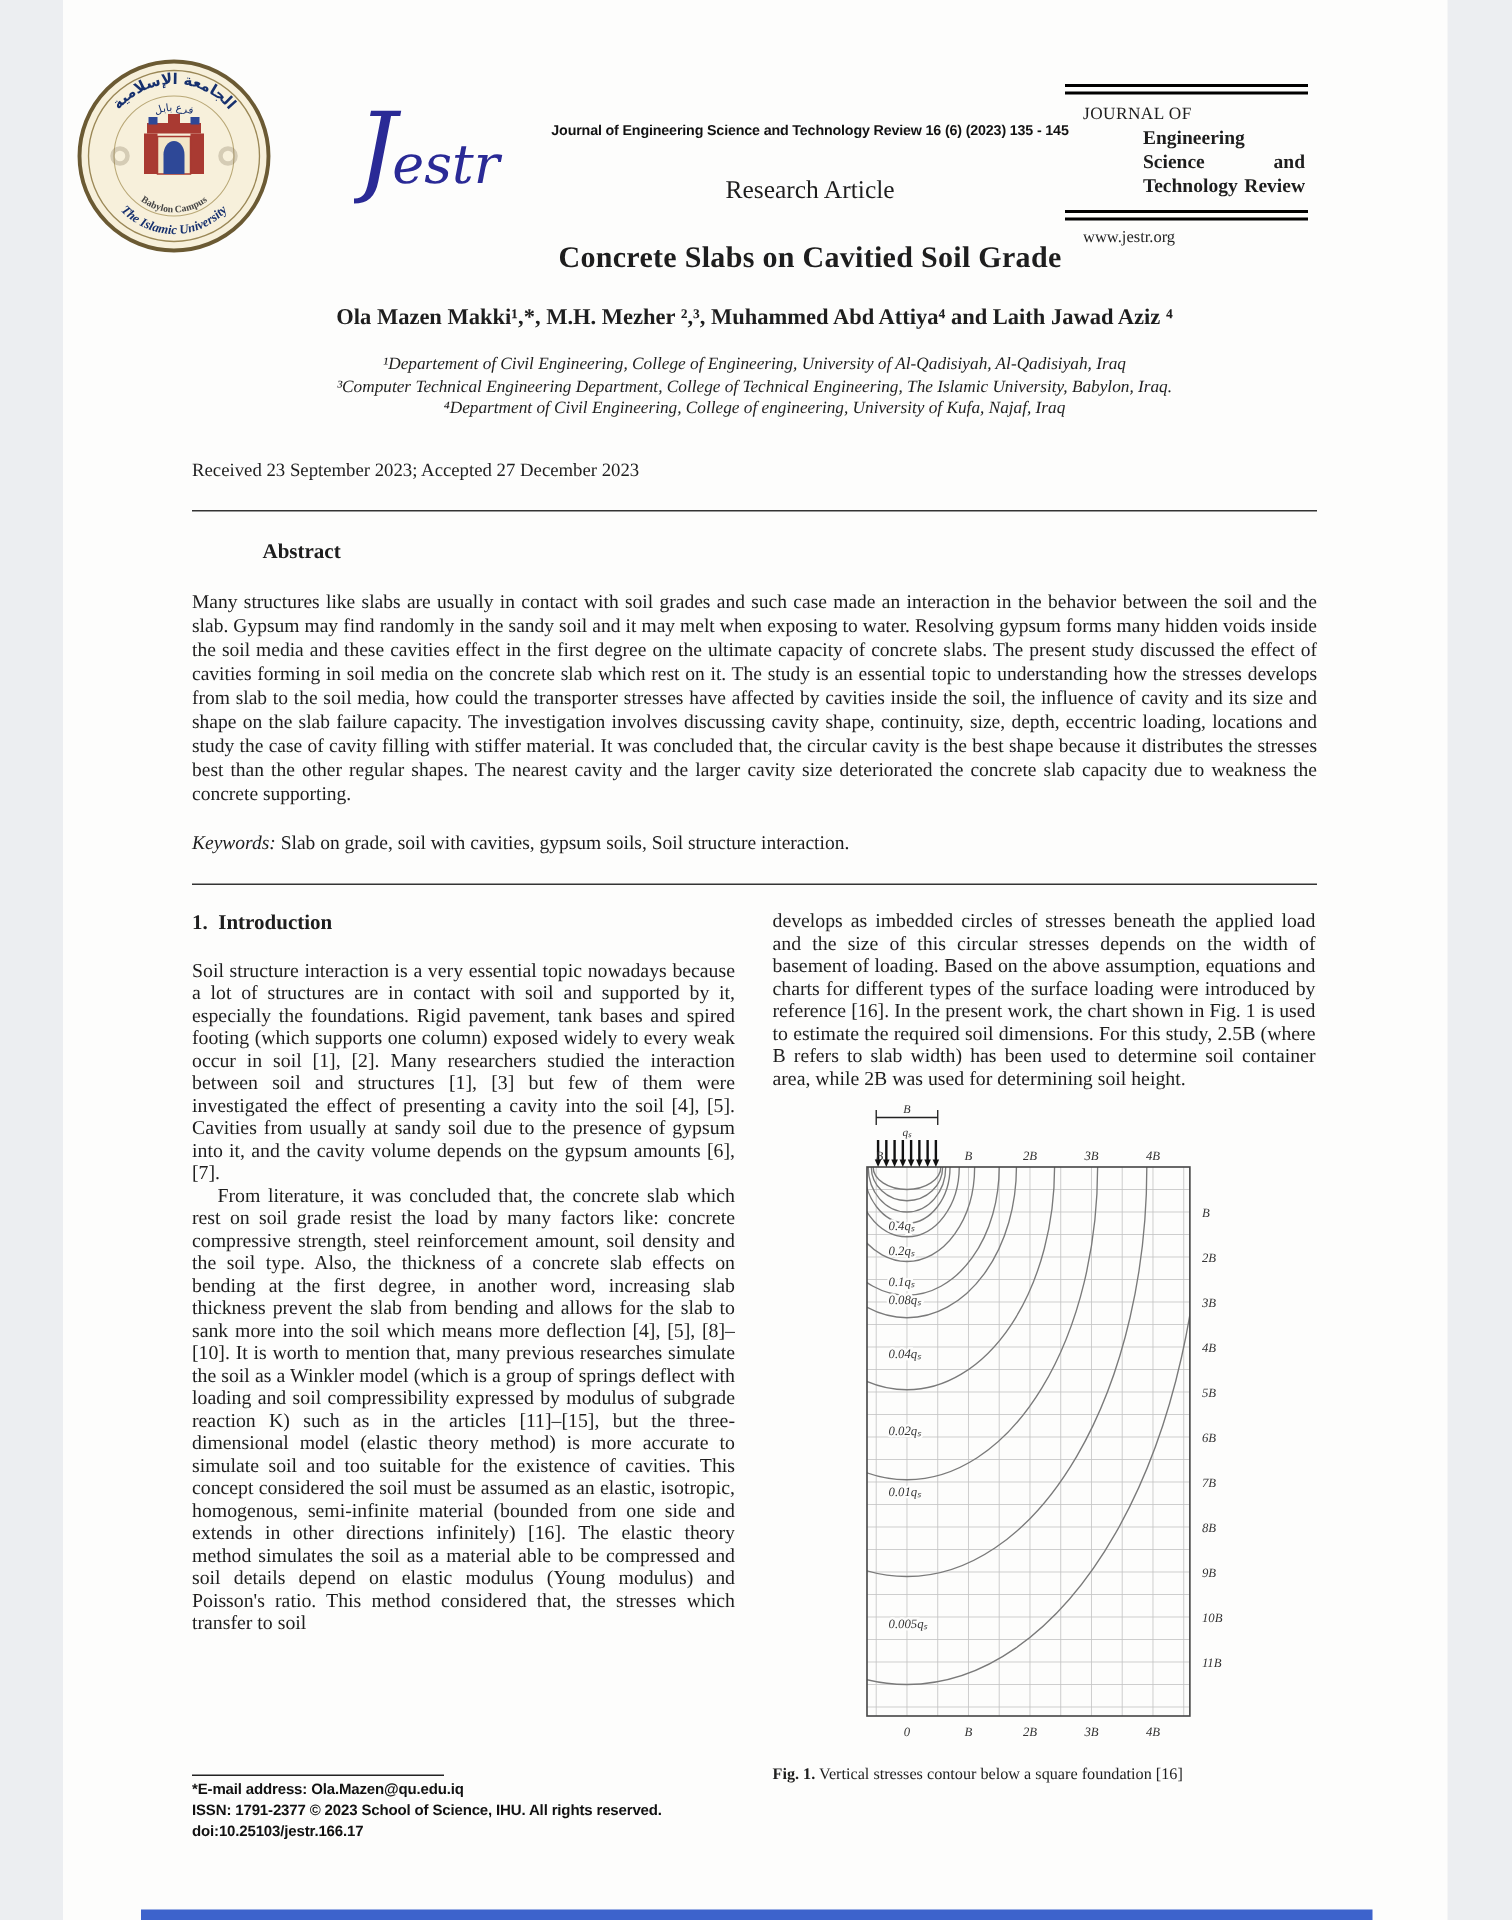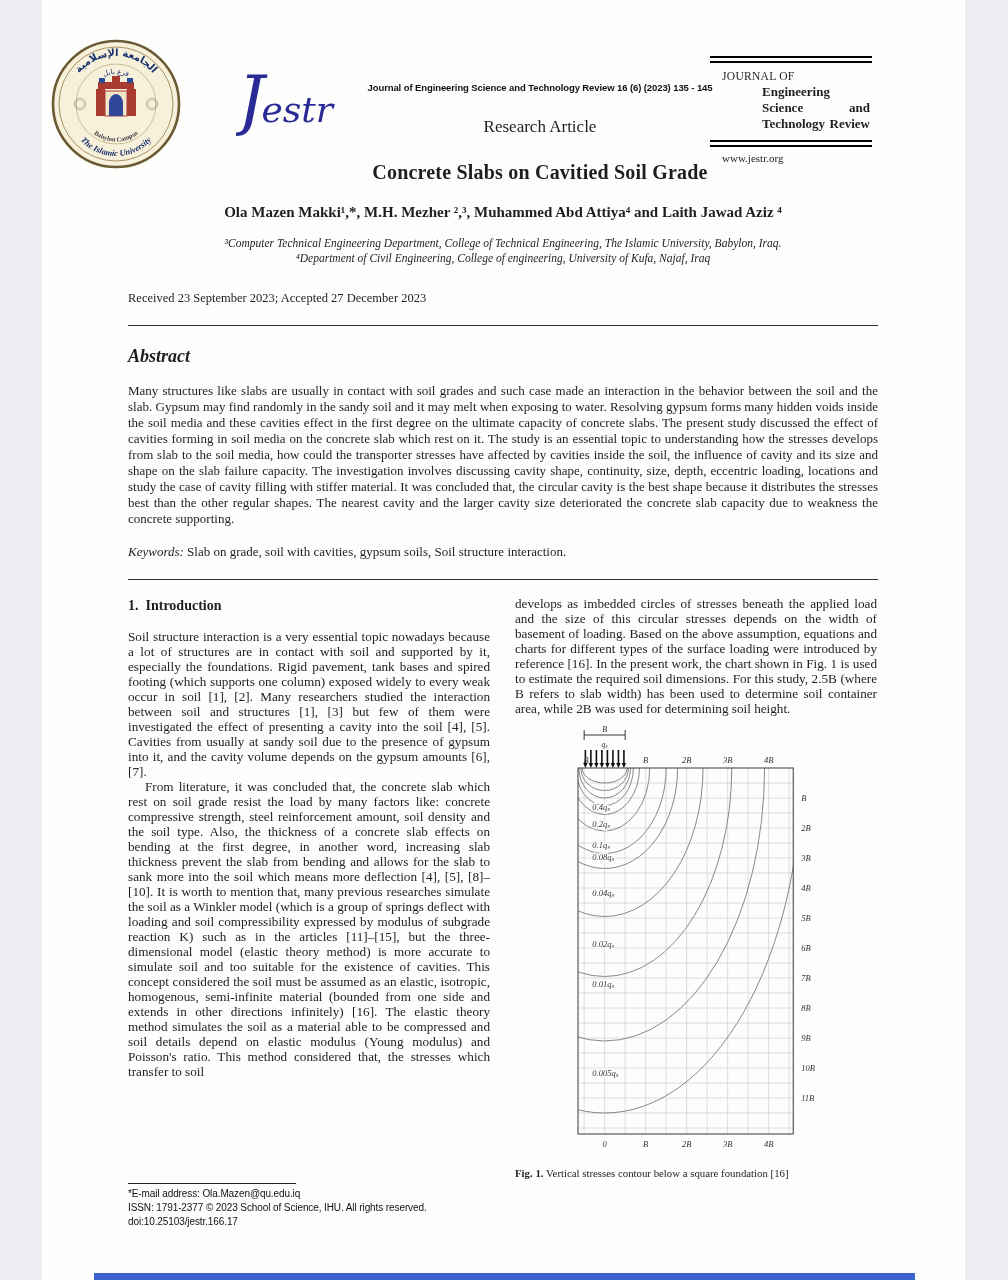--- a/index.html
+++ b/index.html
@@ -23,41 +23,41 @@
   .jb-inner{padding:7px 2px 8px 12px;}
   .jb-l1{font-size:11.5px;letter-spacing:0.3px;}
   .jb-l2{font-weight:bold;font-size:13px;line-height:1.25;text-align:justify;text-align-last:justify;margin-top:2px;margin-left:40px;}
   .jb-url{padding:5px 0 0 12px;font-size:11px;}
 
   
   .authors{text-align:center;font-weight:bold;font-size:15px;margin-top:6px;}
   .affiliations{text-align:center;font-style:italic;font-size:11.5px;line-height:1.28;margin-top:15px;}
   .received{text-align:left;font-size:12.5px;margin-top:26px;}
   .rule{border:0;border-top:1.2px solid #333;margin:19px 0 0 0;}
-  .abstract-head{font-weight:bold;font-style:italic;font-size:18px;margin-top:20px;}
+  .abstract-head{font-weight:bold;font-size:14px;margin-top:20px;margin-left:47px;}
   .abstract{font-size:13px;line-height:16px;text-align:justify;margin:16px 0 0 0;}
   .keywords{font-size:13px;margin:17px 0 0 0;}
   .keywords .kw-label{font-style:italic;}
 
   
   .columns{display:flex;gap:25px;margin-top:16px;height:585px;overflow:hidden;}
   .col{width:362px;}
   .sec-head{font-size:14px;font-weight:bold;margin:2px 0 15px 0;}
   .body-p{font-size:13.2px;line-height:15px;text-align:justify;margin:0;}
   .indent{text-indent:17px;}
 
   
   .fig{margin:4px 0 0 0;}
   .fig svg{display:block;margin:0 auto;}
   .fig-caption{font-size:10.8px;margin-top:5px;line-height:1.25;}
   .fig-caption .fig-label{font-weight:bold;}
 
   
   .footnote{position:absolute;left:86px;top:1183px;font-family:"Liberation Sans",sans-serif;
-            font-weight:normal;font-size:10px;line-height:1.42;color:#111;letter-spacing:-0.1px;}
+            font-weight:bold;font-size:10px;line-height:1.42;color:#111;letter-spacing:-0.1px;}
   .fn-rule{width:168px;border-top:1.3px solid #222;margin-bottom:3px;}
 
   .bottom-bar{position:absolute;left:52px;right:50px;bottom:0;height:7px;background:#3d63cc;}
 </style>
 </head>
 <body>
 
 <div class="canvas">
   <div class="paper">
     <div class="content">
@@ -125,20 +125,21 @@
             <div class="jb-l2">Engineering Science and Technology Review</div>
           </div>
           <div class="drule"></div>
           <div class="jb-url">www.jestr.org</div>
         </div>
       </div>
 
       <div class="authors">Ola Mazen Makki¹,*, M.H. Mezher ²,³, Muhammed Abd Attiya⁴ and Laith Jawad Aziz ⁴</div>
 
       <div class="affiliations">
+        <div>¹Departement of Civil Engineering, College of Engineering, University of Al-Qadisiyah, Al-Qadisiyah, Iraq</div>
         <div>³Computer Technical Engineering Department, College of Technical Engineering, The Islamic University, Babylon, Iraq.</div>
         <div>⁴Department of Civil Engineering, College of engineering, University of Kufa, Najaf, Iraq</div>
       </div>
 
       <div class="received">Received 23 September 2023; Accepted 27 December 2023</div>
 
       <hr class="rule">
 
       <div class="abstract-head">Abstract</div>
       <p class="abstract">Many structures like slabs are usually in contact with soil grades and such case made an interaction in the behavior between the soil and the slab. Gypsum may find randomly in the sandy soil and it may melt when exposing to water. Resolving gypsum forms many hidden voids inside the soil media and these cavities effect in the first degree on the ultimate capacity of concrete slabs. The present study discussed the effect of cavities forming in soil media on the concrete slab which rest on it. The study is an essential topic to understanding how the stresses develops from slab to the soil media, how could the transporter stresses have affected by cavities inside the soil, the influence of cavity and its size and shape on the slab failure capacity. The investigation involves discussing cavity shape, continuity, size, depth, eccentric loading, locations and study the case of cavity filling with stiffer material. It was concluded that, the circular cavity is the best shape because it distributes the stresses best than the other regular shapes. The nearest cavity and the larger cavity size deteriorated the concrete slab capacity due to weakness the concrete supporting.</p>

